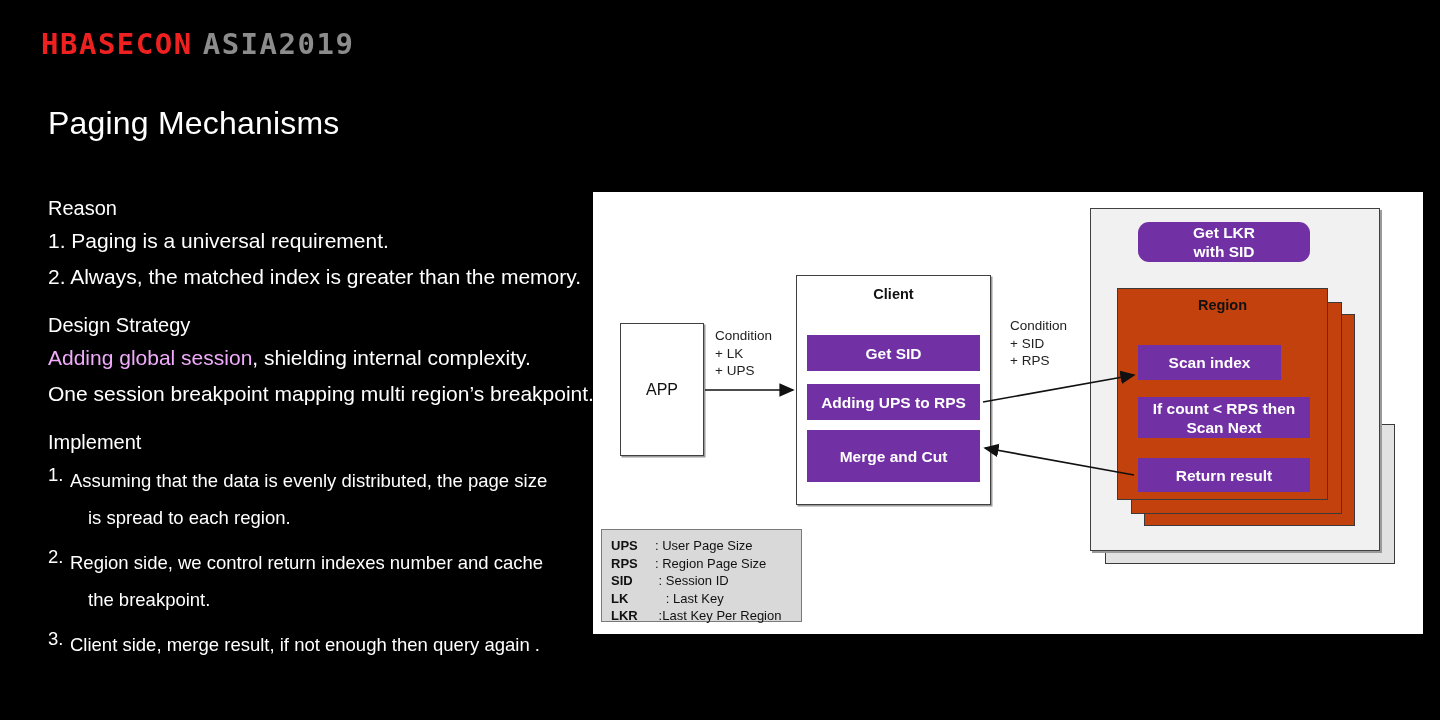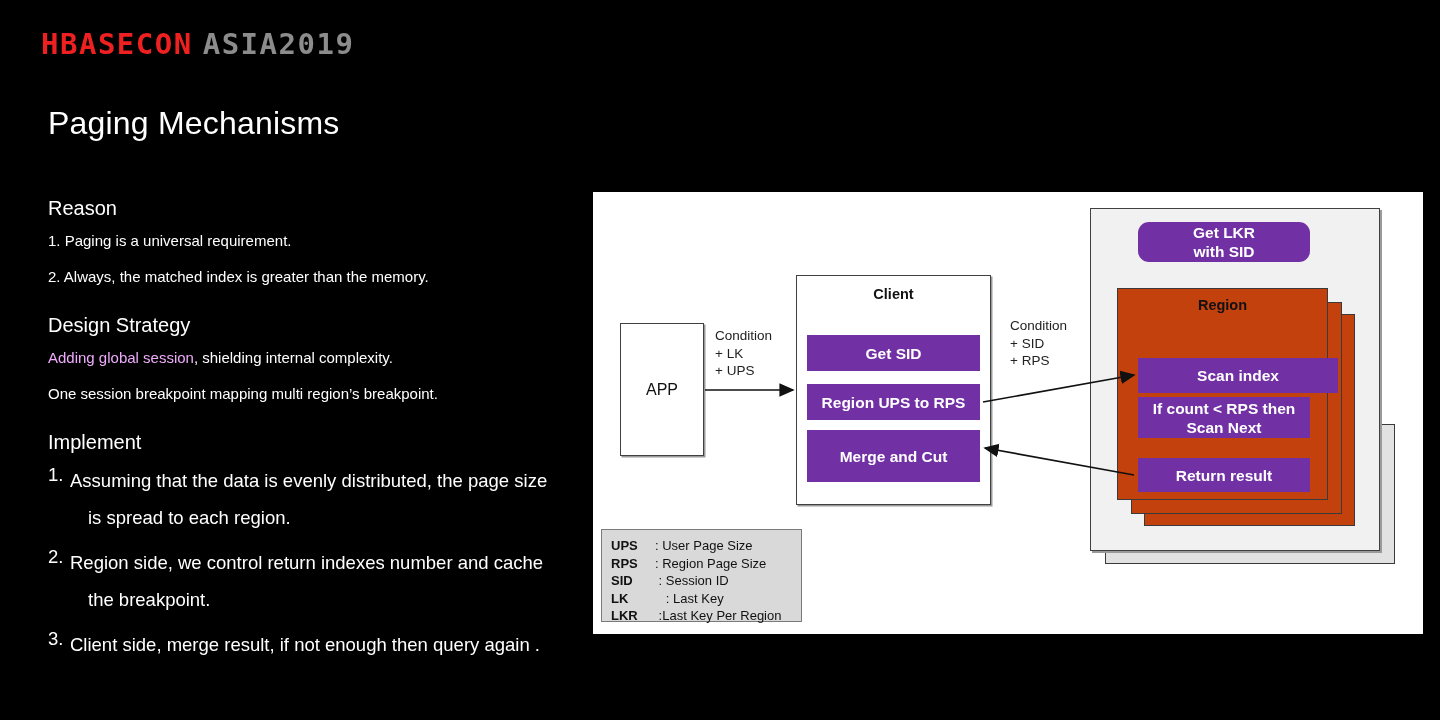--- a/index.html
+++ b/index.html
@@ -17,21 +17,21 @@
   .logo .a{color:#ee2020;}
   .logo .b{color:#8c8c8c;margin-left:10px;}
 
   
   .page-title{position:absolute;left:48px;top:105px;color:#fff;
               font-size:32px;font-weight:400;letter-spacing:.2px;}
 
   
   .copy{position:absolute;left:48px;top:194px;width:560px;color:#fff;}
   .copy .h{font-size:20px;line-height:28px;margin:0 0 6px 0;}
-  .copy .ln{font-size:15px;line-height:25px;margin:0 0 11px 0;}
+  .copy .ln{font-size:21px;line-height:25px;margin:0 0 11px 0;}
   .copy .gap{height:11px;}
   .copy .hl{color:#f0abfc;}
   .num{display:flex;align-items:flex-start;margin:0 0 8px 0;}
   .num .idx{width:22px;flex:0 0 22px;font-size:18.5px;line-height:26px;}
   .num .txt{font-size:18.5px;line-height:37px;}
   .num .txt .l2{display:block;padding-left:18px;}
 
   
   .panel{position:absolute;left:593px;top:192px;width:830px;height:442px;
          background:#fff;}
@@ -113,35 +113,35 @@
 
     <div class="bx stack" style="left:551px;top:122px;width:211px;height:212px;"></div>
     <div class="bx stack" style="left:538px;top:110px;width:211px;height:212px;"></div>
 
     <div class="bx stack" style="left:524px;top:96px;width:211px;height:212px;">
       <div class="cap" style="top:8px;">Region</div>
     </div>
 
     <div class="pbox" style="left:545px;top:30px;width:172px;height:40px;white-space:pre-line;border-radius:11px;">Get LKR
 with SID</div>
-    <div class="pbox" style="left:545px;top:166px;width:200px;height:35px;white-space:pre-line;">Scan index</div>
+    <div class="pbox" style="left:545px;top:153px;width:143px;height:35px;white-space:pre-line;">Scan index</div>
     <div class="pbox" style="left:545px;top:205px;width:172px;height:41px;white-space:pre-line;">If count &lt; RPS then
 Scan Next</div>
     <div class="pbox" style="left:545px;top:266px;width:172px;height:34px;white-space:pre-line;">Return result</div>
 
     <div class="bx wbox" style="left:27px;top:131px;width:84px;height:133px;">
       <div class="appname">APP</div>
     </div>
 
     <div class="bx wbox" style="left:203px;top:83px;width:195px;height:230px;">
       <div class="cap" style="top:10px;">Client</div>
     </div>
 
     <div class="pbox" style="left:214px;top:143px;width:173px;height:36px;">Get SID</div>
-    <div class="pbox" style="left:214px;top:192px;width:173px;height:36px;">Region UPS to RPS</div>
+    <div class="pbox" style="left:214px;top:192px;width:173px;height:36px;">Adding UPS to RPS</div>
     <div class="pbox" style="left:214px;top:238px;width:173px;height:52px;">Merge and Cut</div>
 
     <div class="alabel" style="left:122px;top:135px;">Condition
 + LK
 + UPS</div>
     <div class="alabel" style="left:417px;top:125px;">Condition
 + SID
 + RPS</div>
 
     <svg class="arrows" viewBox="0 0 830 442">

